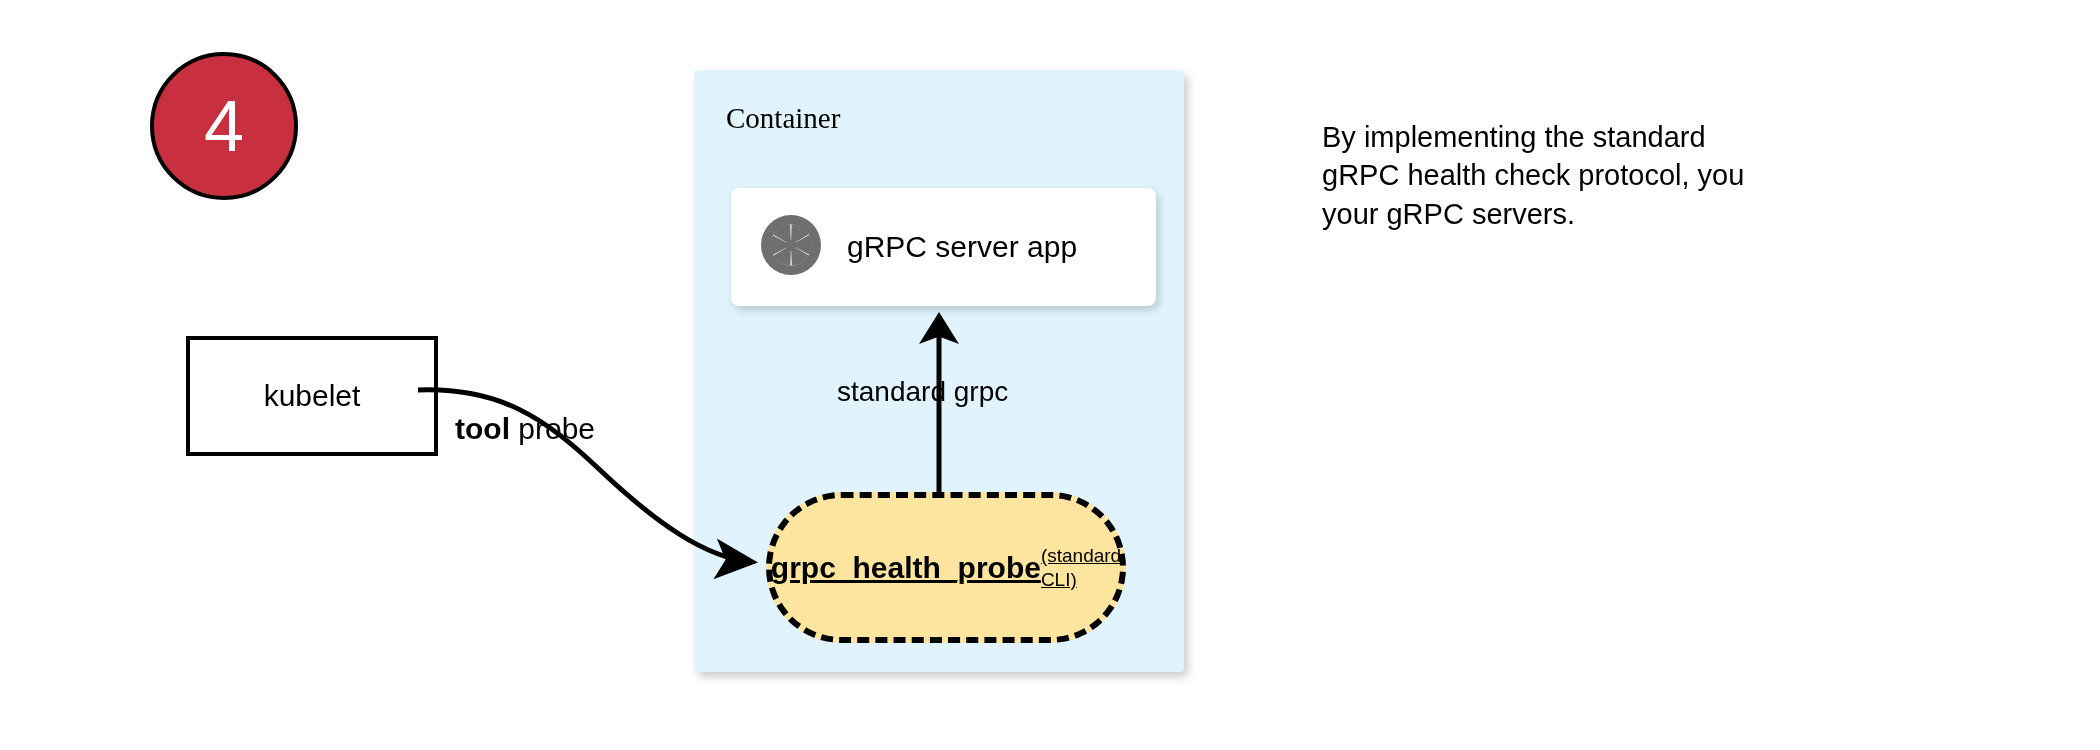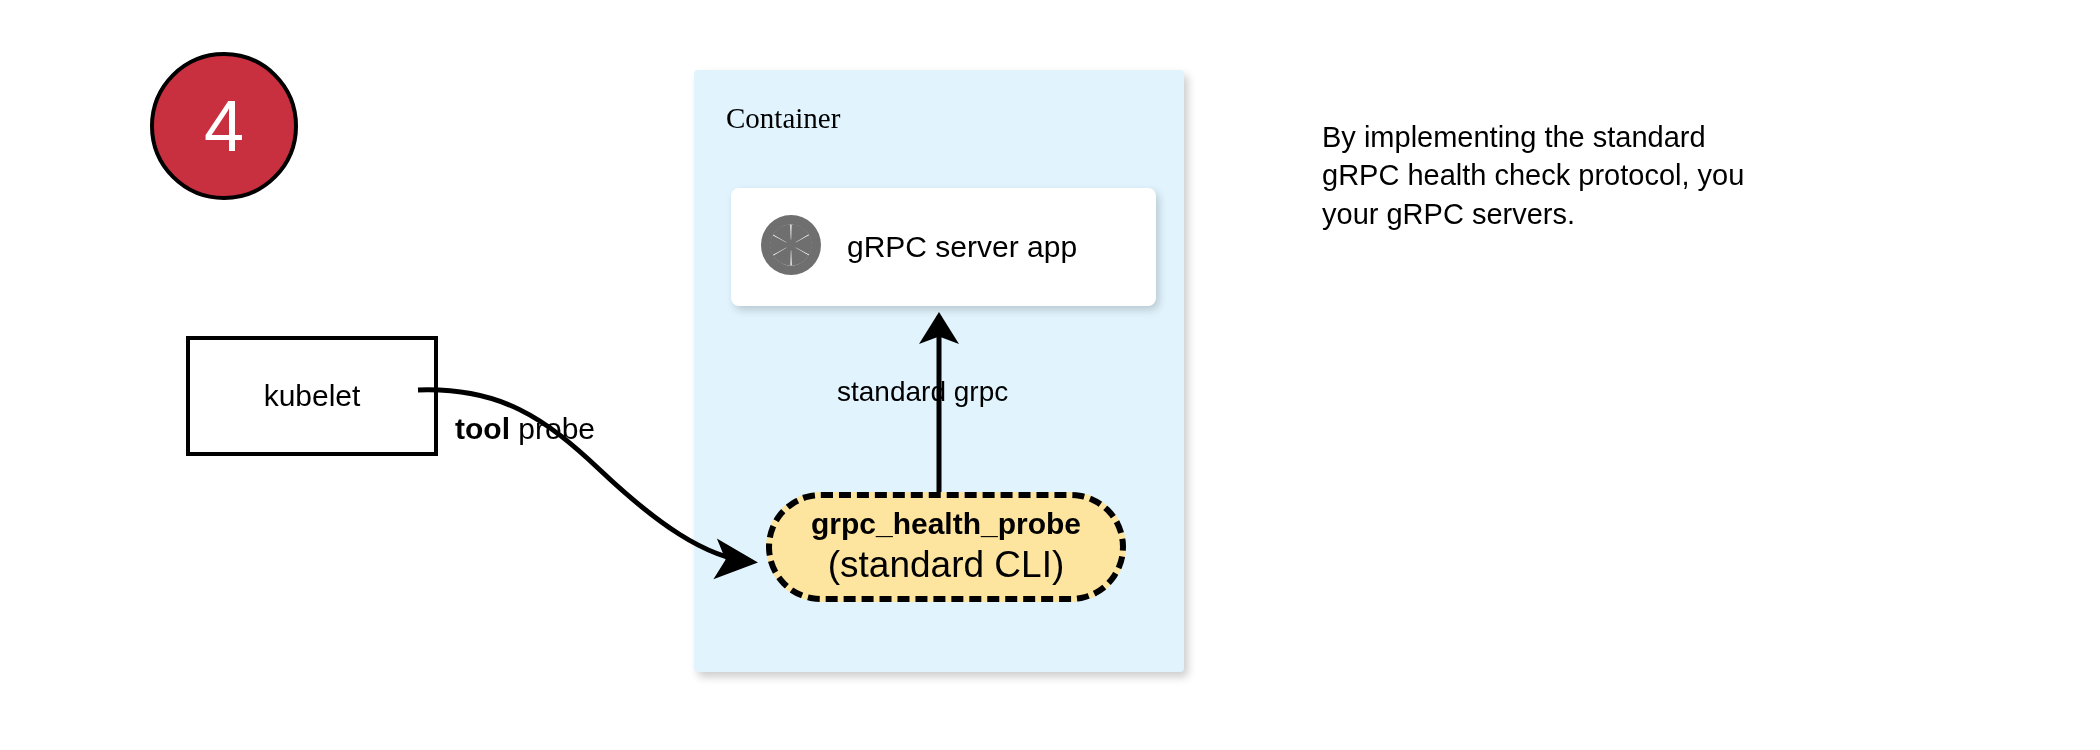--- a/index.html
+++ b/index.html
@@ -95,37 +95,37 @@
     font-size: 30px;
     margin-left: 22px;
   }
 
   
   #probe-box {
     position: absolute;
     left: 766px;
     top: 492px;
     width: 360px;
-    height: 110px;
+    height: 151px;
     background: #fde5a0;
     border: 6px dashed #000000;
     border-radius: 80px;
     box-sizing: border-box;
     display: flex;
-    flex-direction: column;
     align-items: center;
     justify-content: center;
+    text-decoration: underline;
   }
   #probe-box .probe-name {
     font-size: 30px;
     font-weight: bold;
     line-height: 1.2;
   }
   #probe-box .probe-sub {
-    font-size: 37px;
+    font-size: 19px;
     line-height: 1.25;
   }
 
   
   #exec-probe-label {
     position: absolute;
     left: 455px;
     top: 412px;
     font-size: 30px;
     white-space: nowrap;

